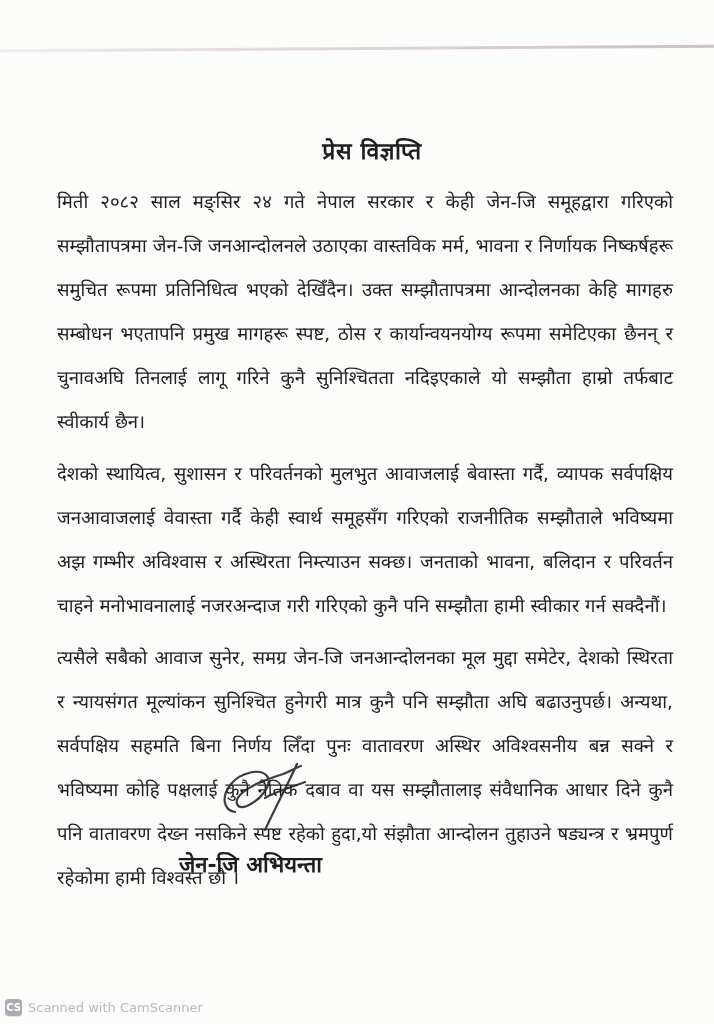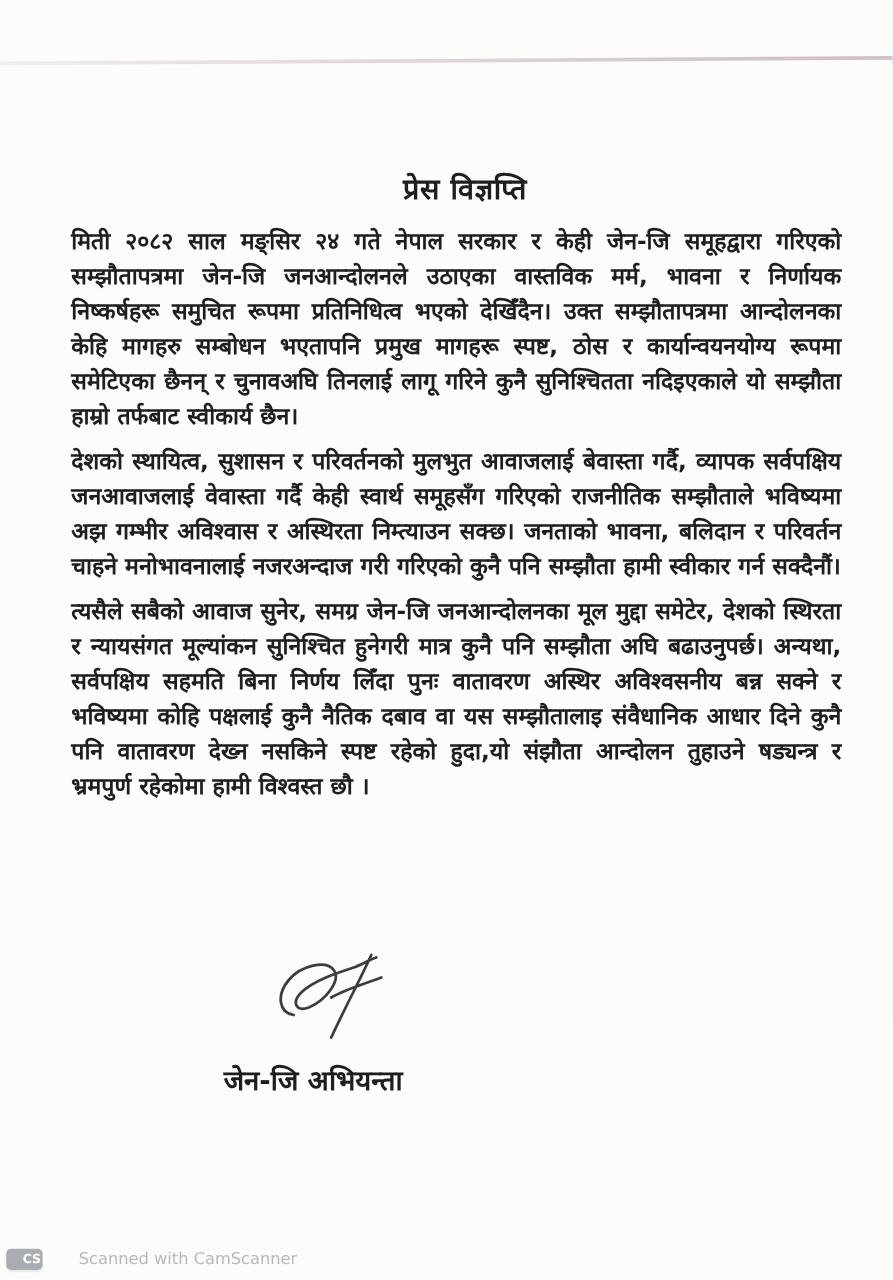--- a/index.html
+++ b/index.html
@@ -21,21 +21,21 @@
   }
   .title {
     position:absolute; top:134px; left:57px; width:616px;
     text-align:center; text-indent:14px;
     font-size:23px; font-weight:700; color:var(--ink, #1f1d1e);
     letter-spacing:0.5px;
   }
   .body {
     position:absolute; top:180px; left:57px; width:616px;
     color:var(--ink, #1f1d1e);
-    font-size:18.5px; font-weight:700; line-height:28px;
+    font-size:18.5px; font-weight:400; line-height:44px;
     text-align:justify;
   }
   .para { margin:0 0 8px 0; }
   .date {
     position:absolute; top:704px; left:57px;
     font-size:19px; font-weight:700; color:var(--ink, #1f1d1e);
   }
   .sig { position:absolute; text-align:center; color:var(--ink, #1f1d1e); }
   .sig-left  { left:158px; top:760px; width:185px; }
   .sig-right { left:405px; top:750px; width:295px; }
@@ -48,23 +48,22 @@
   .watermark {
     position:absolute; left:5px; top:999px;
     display:flex; align-items:center; gap:6px;
   }
   .cs-badge {
     width:17px; height:17px; border-radius:4px;
     background:var(--badge, #a9adb3); color:#ffffff;
     font-size:10px; font-weight:700;
     display:flex; align-items:center; justify-content:center;
     box-shadow:0 1px 1px rgba(0,0,0,0.08);
-    padding-left:12px;
   }
-  .wm-text { color:var(--wm, #b6babf); font-size:13px;margin-left:23px; }
+  .wm-text { color:var(--wm, #b6babf); font-size:13px; }
 </style>
 </head>
 <body>
 
 <div class="page">
 
   <div class="crease"></div>
 
   <div class="title">प्रेस विज्ञप्ति</div>
 

